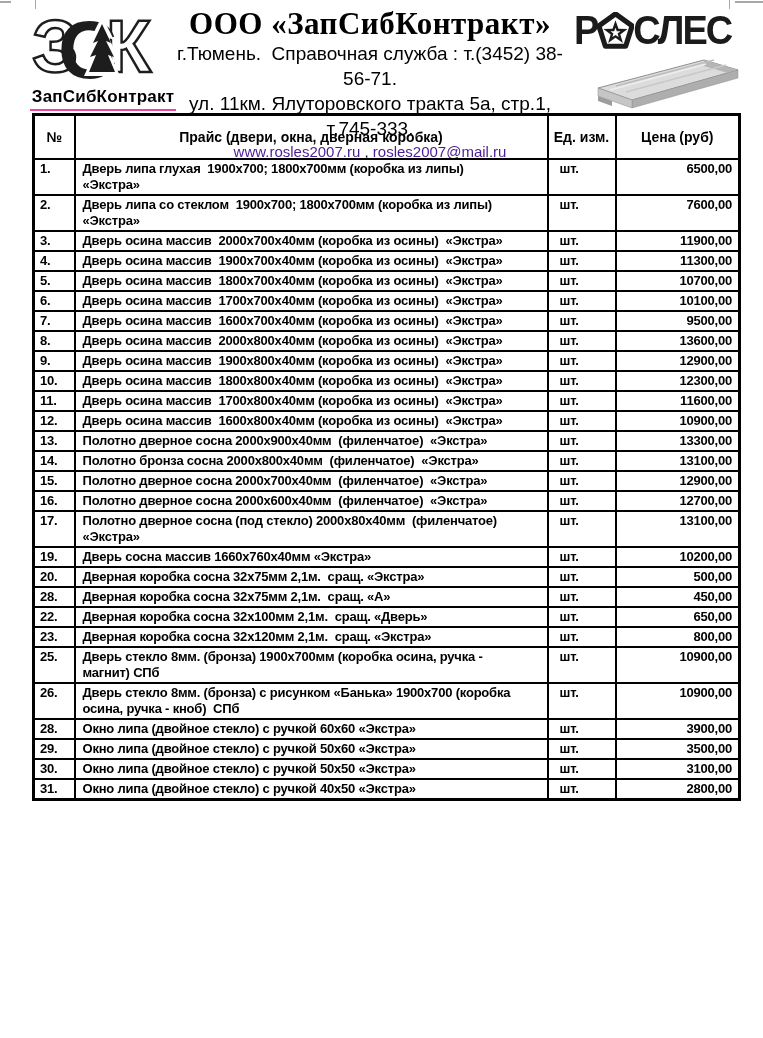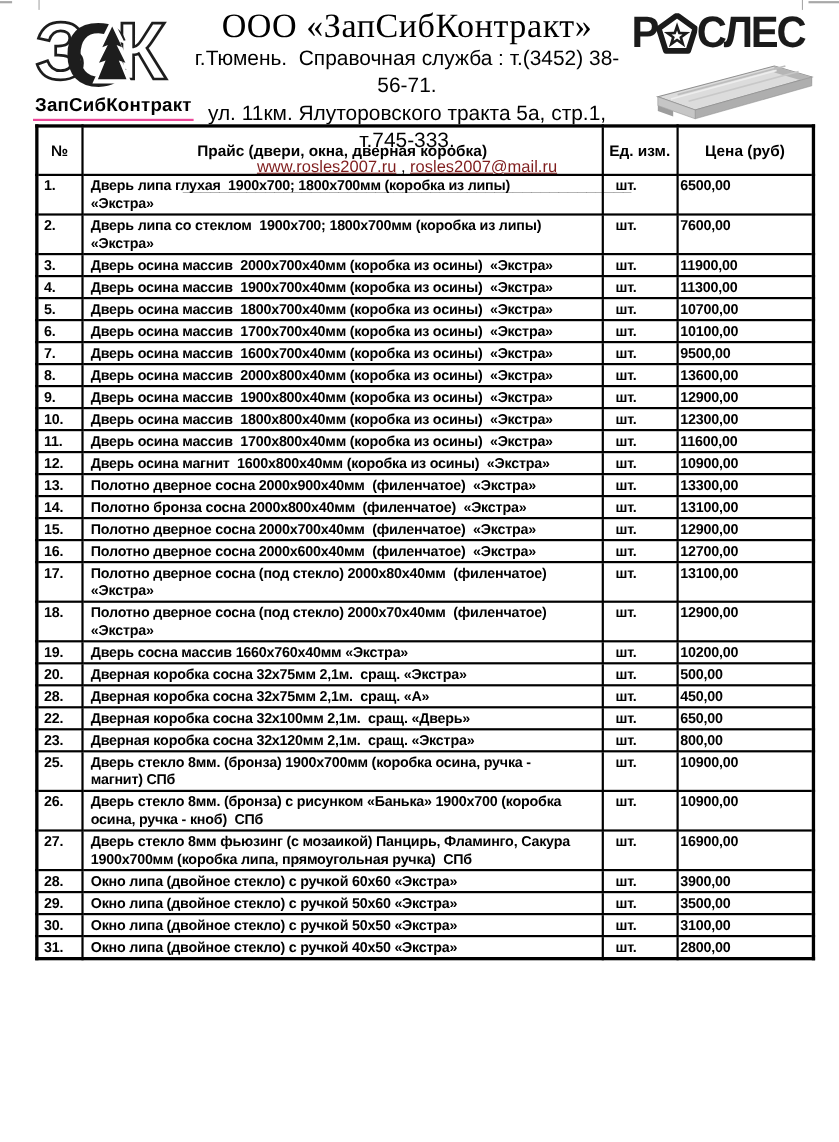--- a/index.html
+++ b/index.html
@@ -14,25 +14,25 @@
   .mark-tr-h { left:735px; top:1px; width:28px; border-top:2px solid #a8a8a8; }
   .mark-tr-v { left:729px; top:0; height:9px; border-left:1px solid #a8a8a8; }
 
   
   .logo-left { position:absolute; left:28px; top:6px; width:150px; text-align:center; }
   .logo-left svg { display:block; margin:0 auto; }
   .logo-caption { display:inline-block; font-weight:bold; font-size:17px; letter-spacing:0.2px;
                   border-bottom:2px solid #ec4899; padding:0 2px 2px 2px; margin-top:-2px; }
 
   .head-center { position:absolute; left:166px; top:8px; width:408px; text-align:center; }
-  .company-title { font-family:"Liberation Serif", serif; font-weight:normal; font-size:31px;
+  .company-title { font-family:"Liberation Serif", serif; font-weight:bold; font-size:31px;
                    line-height:1.05; letter-spacing:0.5px; white-space:nowrap; }
   .hdr-line { font-size:19px; line-height:1.32; white-space:pre-wrap; }
   .links-line { font-size:15px; line-height:1.3; margin-top:1px; }
-  .links-line a { color:#7f1d1d; text-decoration:underline; cursor:pointer; }
+  .links-line a { color:#4c1d95; text-decoration:underline; cursor:pointer; }
   .link-sep { color:#000; }
   .dash-block { text-align:left; font-size:15px; font-weight:bold; line-height:11px;
                 margin-top:3px; letter-spacing:0; color:#000; overflow:hidden; }
 
   .logo-right { position:absolute; left:574px; top:10px; width:186px; }
   .brand-row { display:flex; align-items:center; justify-content:flex-start; height:40px; }
   .brand-txt { font-weight:bold; font-size:38px; letter-spacing:-2px; color:#1b1b1b;
                line-height:1; transform:scaleY(1.05); }
   .brand-row svg { margin:0 -1px 0 0; }
   .planks { display:block; margin:4px 0 0 12px; }
@@ -42,21 +42,21 @@
                 border-collapse:collapse; table-layout:fixed;
                 border:3px solid #000; }
   .price th, .price td { border:2px solid #000; }
   .price th { font-size:14px; font-weight:bold; text-align:center; vertical-align:middle;
               height:44px; line-height:1.15; padding:2px; }
   .price td { font-size:13px; font-weight:bold; vertical-align:top;
               line-height:16px; letter-spacing:-0.2px; }
   td.cell-no    { padding:1px 2px 1px 5px; }
   td.cell-desc  { padding:1px 16px 1px 7px; white-space:pre-wrap; }
   td.cell-unit  { padding:1px 2px 1px 11px;margin-left:36px; }
-  td.cell-price { padding:1px 6px 1px 2px; }
+  td.cell-price { padding:1px 6px 1px 2px; text-align:right; }
   tr.r1 td { height:19px; }
   tr.tall td { height:17px; }
 </style>
 </head>
 <body>
 
 <div class="page">
 
   <div class="mark mark-tl-h"></div>
   <div class="mark mark-tl-v"></div>
@@ -187,21 +187,21 @@
       <td class="cell-price">12300,00</td>
     </tr>
         <tr class="r1">
       <td class="cell-no">11.</td>
       <td class="cell-desc">Дверь осина массив  1700х800х40мм (коробка из осины)  «Экстра»</td>
       <td class="cell-unit">шт.</td>
       <td class="cell-price">11600,00</td>
     </tr>
         <tr class="tall">
       <td class="cell-no">12.</td>
-      <td class="cell-desc">Дверь осина магнит  1600х800х40мм (коробка из осины)  «Экстра»</td>
+      <td class="cell-desc">Дверь осина массив  1600х800х40мм (коробка из осины)  «Экстра»</td>
       <td class="cell-unit">шт.</td>
       <td class="cell-price">10900,00</td>
     </tr>
         <tr class="r1">
       <td class="cell-no">13.</td>
       <td class="cell-desc">Полотно дверное сосна 2000х900х40мм  (филенчатое)  «Экстра»</td>
       <td class="cell-unit">шт.</td>
       <td class="cell-price">13300,00</td>
     </tr>
         <tr class="r1">
@@ -222,27 +222,20 @@
       <td class="cell-unit">шт.</td>
       <td class="cell-price">12700,00</td>
     </tr>
         <tr class="r2">
       <td class="cell-no">17.</td>
       <td class="cell-desc">Полотно дверное сосна (под стекло) 2000х80х40мм  (филенчатое)
 «Экстра»</td>
       <td class="cell-unit">шт.</td>
       <td class="cell-price">13100,00</td>
     </tr>
-        <tr class="r2">
-      <td class="cell-no">18.</td>
-      <td class="cell-desc">Полотно дверное сосна (под стекло) 2000х70х40мм  (филенчатое)
-«Экстра»</td>
-      <td class="cell-unit">шт.</td>
-      <td class="cell-price">12900,00</td>
-    </tr>
         <tr class="r1">
       <td class="cell-no">19.</td>
       <td class="cell-desc">Дверь сосна массив 1660х760х40мм «Экстра»</td>
       <td class="cell-unit">шт.</td>
       <td class="cell-price">10200,00</td>
     </tr>
         <tr class="r1">
       <td class="cell-no">20.</td>
       <td class="cell-desc">Дверная коробка сосна 32х75мм 2,1м.  сращ. «Экстра»</td>
       <td class="cell-unit">шт.</td>
@@ -273,27 +266,20 @@
       <td class="cell-unit">шт.</td>
       <td class="cell-price">10900,00</td>
     </tr>
         <tr class="r2">
       <td class="cell-no">26.</td>
       <td class="cell-desc">Дверь стекло 8мм. (бронза) с рисунком «Банька» 1900х700 (коробка
 осина, ручка - кноб)  СПб</td>
       <td class="cell-unit">шт.</td>
       <td class="cell-price">10900,00</td>
     </tr>
-        <tr class="r2">
-      <td class="cell-no">27.</td>
-      <td class="cell-desc">Дверь стекло 8мм фьюзинг (с мозаикой) Панцирь, Фламинго, Сакура
-1900х700мм (коробка липа, прямоугольная ручка)  СПб</td>
-      <td class="cell-unit">шт.</td>
-      <td class="cell-price">16900,00</td>
-    </tr>
         <tr class="r1">
       <td class="cell-no">28.</td>
       <td class="cell-desc">Окно липа (двойное стекло) с ручкой 60х60 «Экстра»</td>
       <td class="cell-unit">шт.</td>
       <td class="cell-price">3900,00</td>
     </tr>
         <tr class="r1">
       <td class="cell-no">29.</td>
       <td class="cell-desc">Окно липа (двойное стекло) с ручкой 50х60 «Экстра»</td>
       <td class="cell-unit">шт.</td>

